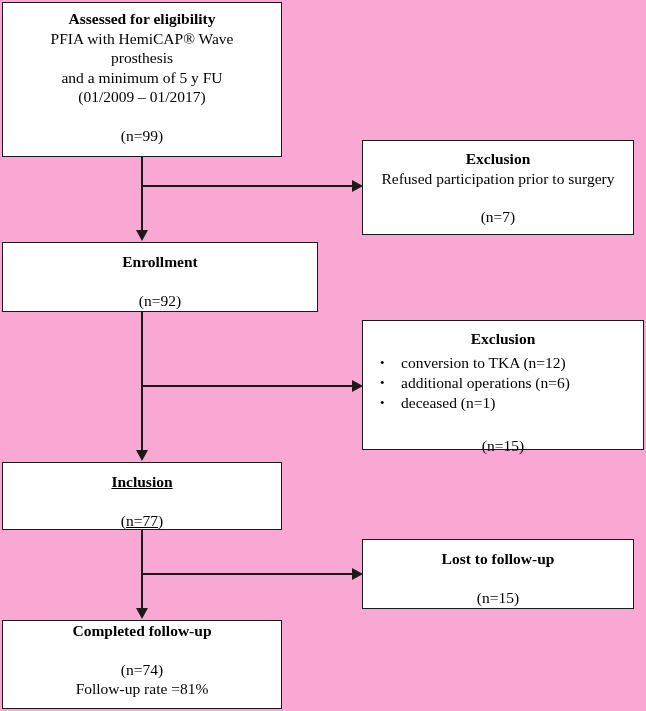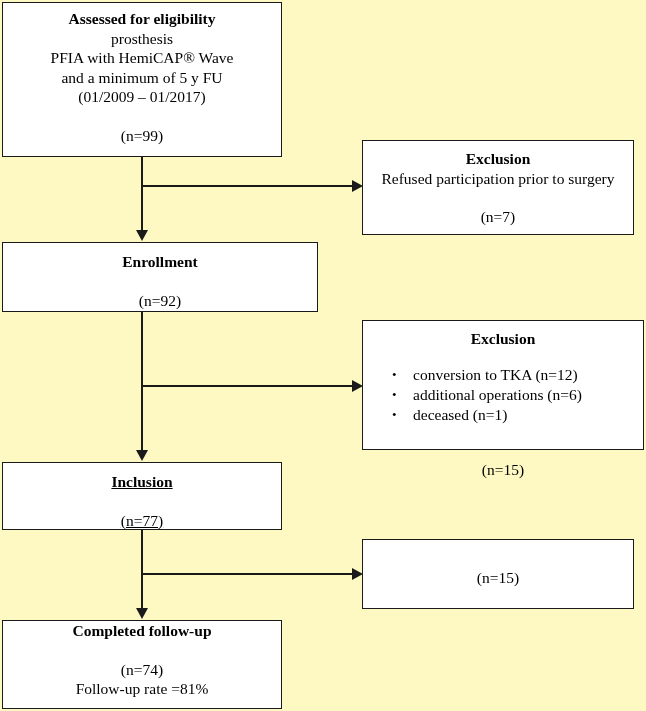--- a/index.html
+++ b/index.html
@@ -4,21 +4,21 @@
 <style>
   html, body {
     margin: 0;
     padding: 0;
     background: #ffffff;
   }
   #flowchart {
     position: relative;
     width: 646px;
     height: 711px;
-    background: #fef9c3;
+    background: #f9a8d4;
     font-family: "Liberation Serif", "DejaVu Serif", serif;
     color: #000000;
     overflow: hidden;
   }
   .box {
     position: absolute;
     box-sizing: border-box;
     border: 1.5px solid #1a1a1a;
     background: #ffffff;
     text-align: center;
@@ -30,21 +30,21 @@
     display: block;
   }
   .box .ln {
     display: block;
   }
   .box .gap {
     display: block;
     height: 19px;
   }
   .bullets {
-    margin: 16px;
+    margin: 4px;
     padding: 0;
     list-style: none;
     text-align: left;
   }
   .bullets li {
     position: relative;
     padding-left: 34px;
     line-height: 20px;
   }
   .bullets li::before {
@@ -92,22 +92,22 @@
     border-left: 11px solid #1a1a1a;
   }
 </style>
 </head>
 <body>
 
 <div id="flowchart">
 
   <div class="box" id="box-assessed">
     <span class="hd">Assessed for eligibility</span>
+    <span class="ln">PFIA with HemiCAP® Wave</span>
     <span class="ln">prosthesis</span>
-    <span class="ln">PFIA with HemiCAP® Wave</span>
     <span class="ln">and a minimum of 5 y FU</span>
     <span class="ln">(01/2009 – 01/2017)</span>
     <span class="gap"></span>
     <span class="ln">(n=99)</span>
   </div>
 
   <div class="box" id="box-excl1">
     <span class="hd">Exclusion</span>
     <span class="ln">Refused participation prior to surgery</span>
     <span class="gap"></span>
@@ -131,20 +131,21 @@
     <span class="ln">(n=15)</span>
   </div>
 
   <div class="box" id="box-inclusion">
     <span class="hd">Inclusion</span>
     <span class="gap"></span>
     <span class="ln">(n=77)</span>
   </div>
 
   <div class="box" id="box-lost">
+    <span class="hd">Lost to follow-up</span>
     <span class="gap"></span>
     <span class="ln">(n=15)</span>
   </div>
 
   <div class="box" id="box-completed">
     <span class="hd">Completed follow-up</span>
     <span class="gap"></span>
     <span class="ln">(n=74)</span>
     <span class="ln">Follow-up rate =81%</span>
   </div>

